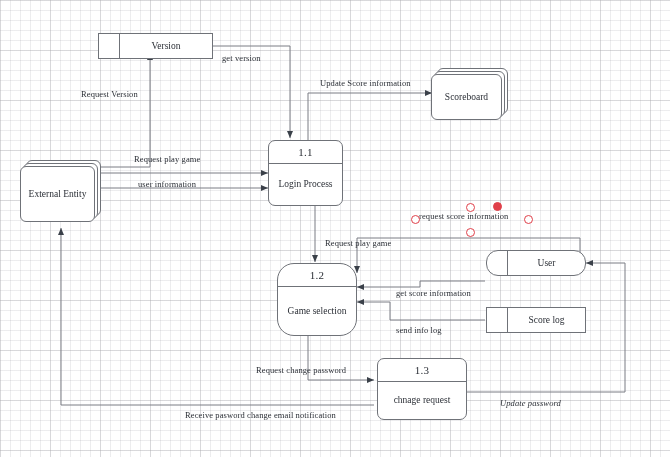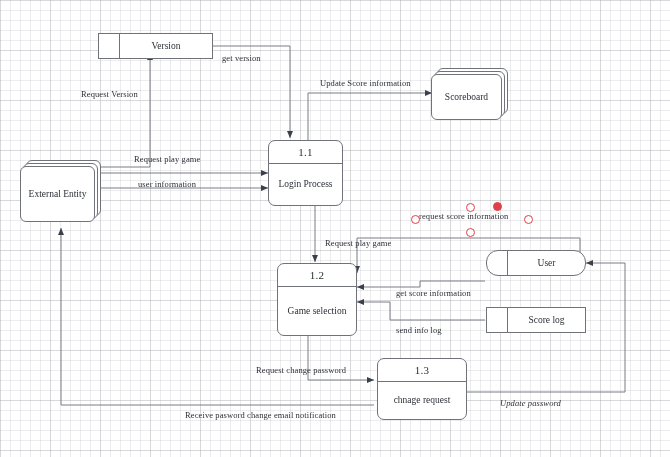--- a/index.html
+++ b/index.html
@@ -201,21 +201,21 @@
     <div class="e-back"></div>
     <div class="e-back2"></div>
     <div class="e-front">External Entity</div>
   </div>
 
   <div class="node process" style="left:268px; top:140px; width:75px; height:66px;">
     <div class="p-num">1.1</div>
     <div class="p-name">Login Process</div>
   </div>
 
-  <div class="node process" style="left:277px; top:263px; width:80px; height:73px;">
+  <div class="node process" style="left:277px; top:263px; width:80px; height:73px;border-radius:17px;">
     <div class="p-num">1.2</div>
     <div class="p-name">Game selection</div>
   </div>
 
   <div class="node process" style="left:377px; top:358px; width:90px; height:62px;">
     <div class="p-num">1.3</div>
     <div class="p-name">chnage request</div>
   </div>
 
   <div class="node store" style="left:486px; top:250px; width:100px; height:26px;border-radius:12px;">

